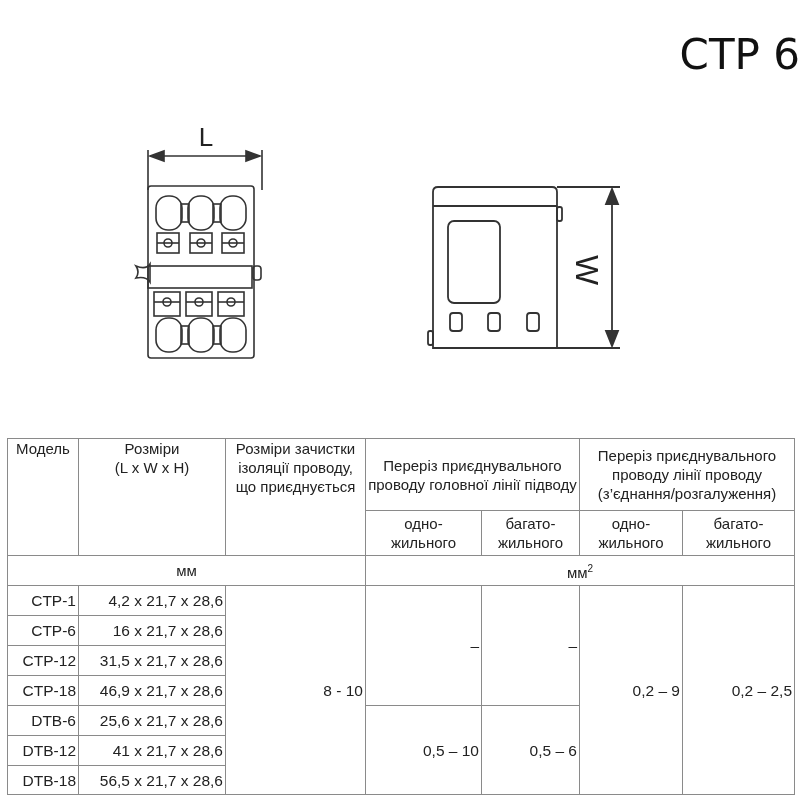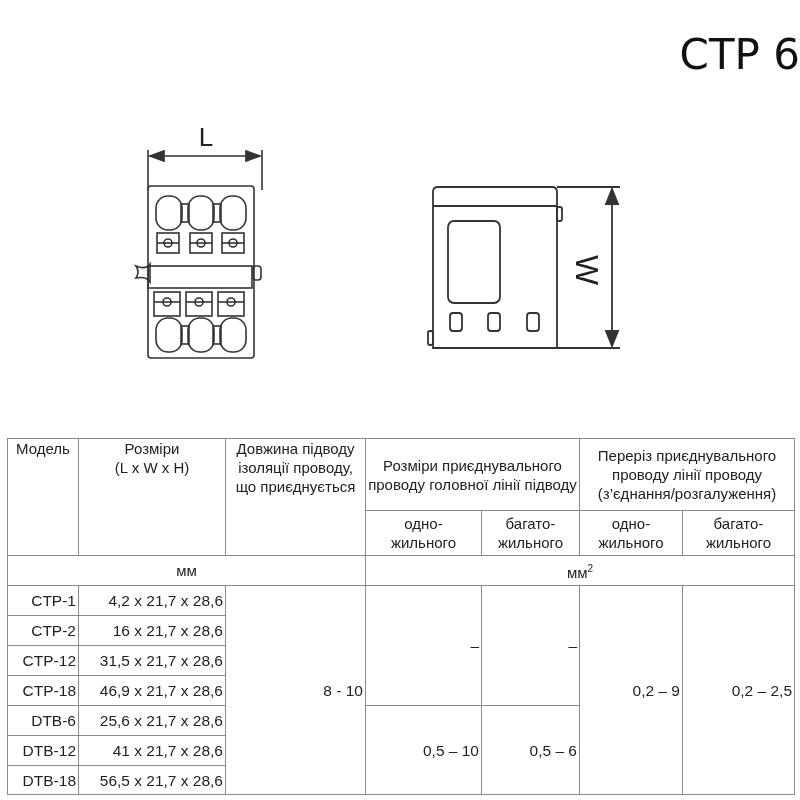--- a/index.html
+++ b/index.html
@@ -105,22 +105,22 @@
       <col style="width:103px">
       <col style="width:112px">
   </colgroup>
   <tbody>
       <tr style="height:72px">
     <td class="h" rowspan="2">Модель</td>
     <td class="h" rowspan="2">
       <span>Розміри</span><br>
       <span>(L x W x H)</span>
     </td>
-    <td class="h" rowspan="2">Довжина підводу ізоляції проводу, що приєднується</td>
-    <td colspan="2">Розміри приєднувального проводу головної лінії підводу</td>
+    <td class="h" rowspan="2">Розміри зачистки ізоляції проводу, що приєднується</td>
+    <td colspan="2">Переріз приєднувального проводу головної лінії підводу</td>
     <td colspan="2">Переріз приєднувального проводу лінії проводу (з’єднання/розгалуження)</td>
   </tr>
   <tr style="height:45px">
     <td><span>одно-</span><br><span>жильного</span></td>
     <td><span>багато-</span><br><span>жильного</span></td>
     <td><span>одно-</span><br><span>жильного</span></td>
     <td><span>багато-</span><br><span>жильного</span></td>
   </tr>
   <tr style="height:30px">
     <td colspan="3">мм</td>
@@ -129,21 +129,21 @@
   <tr style="height:30px">
     <td class="l d">CTP-1</td>
     <td class="d">4,2 x 21,7 x 28,6</td>
     <td rowspan="7" class="d">8 - 10</td>
     <td rowspan="4" class="d">–</td>
     <td rowspan="4" class="d">–</td>
     <td rowspan="7" class="d">0,2 – 9</td>
     <td rowspan="7" class="d">0,2 – 2,5</td>
   </tr>
   <tr style="height:30px">
-    <td class="l d">CTP-2</td>
+    <td class="l d">CTP-6</td>
     <td class="d">16 x 21,7 x 28,6</td>
   </tr>
   <tr style="height:30px">
     <td class="l d">CTP-12</td>
     <td class="d">31,5 x 21,7 x 28,6</td>
   </tr>
   <tr style="height:30px">
     <td class="l d">CTP-18</td>
     <td class="d">46,9 x 21,7 x 28,6</td>
   </tr>

